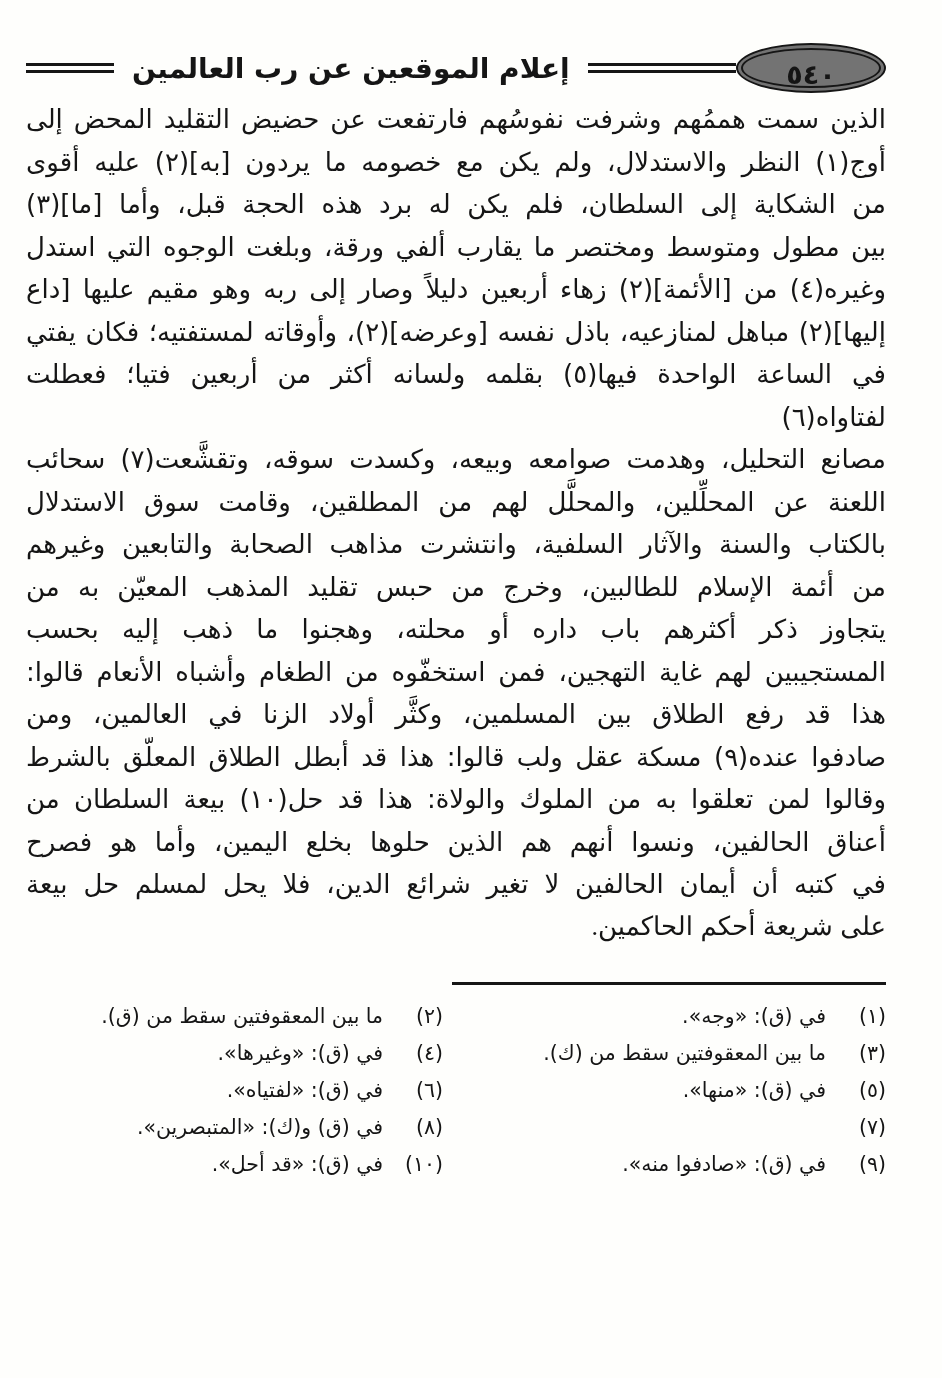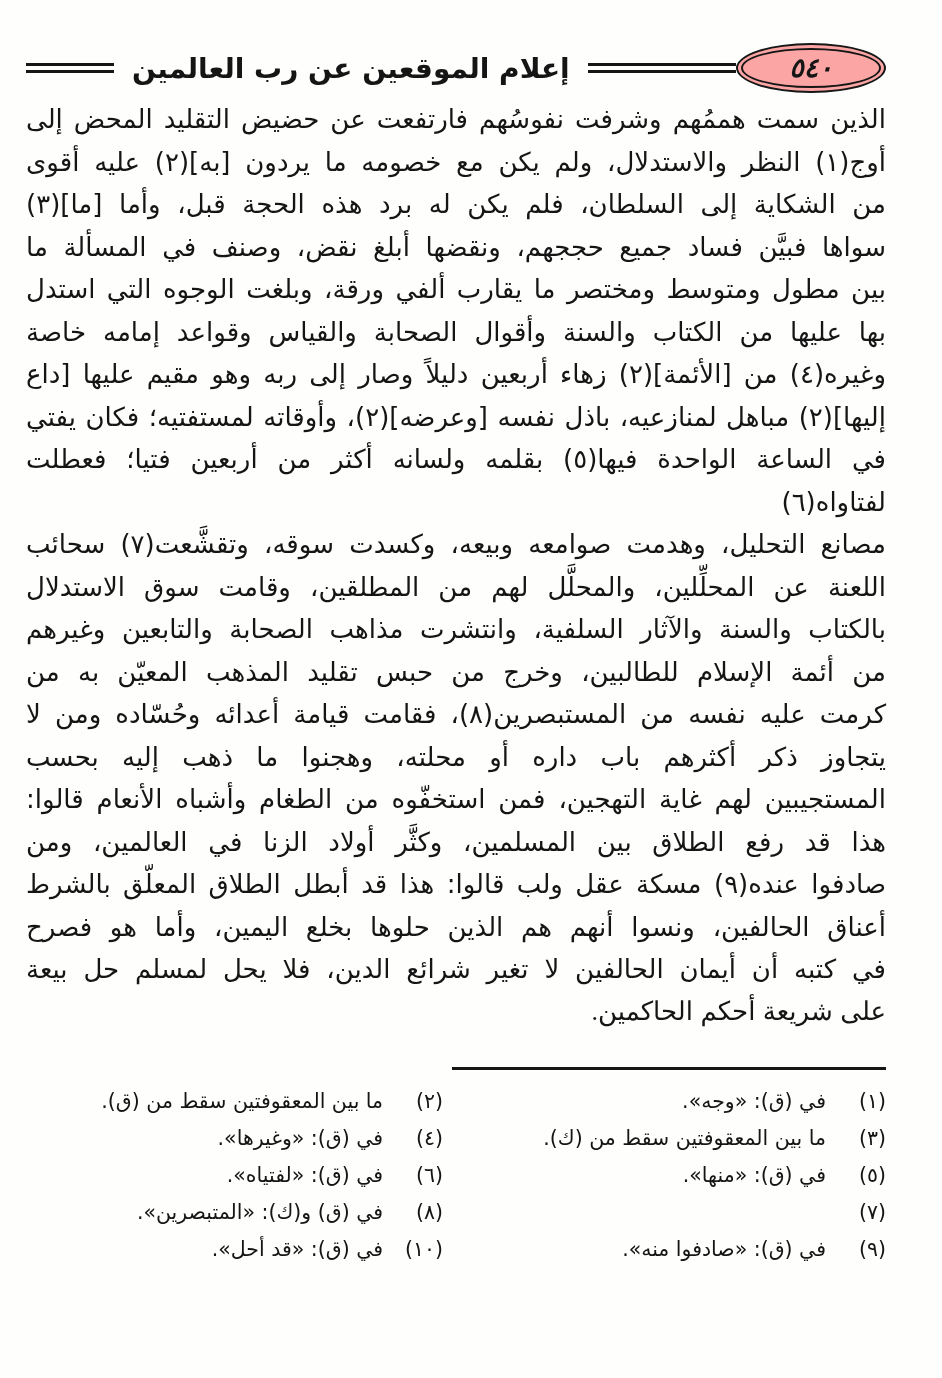--- a/index.html
+++ b/index.html
@@ -38,26 +38,25 @@
     white-space: nowrap;
     padding: 0 18px;
     letter-spacing: 0;
   }
   .oval {
     flex: 0 0 150px;
     width: 150px;
     height: 50px;
     border: 2.5px solid #161616;
     border-radius: 50%;
-    background: #fca5a5;
+    background: #737373;
     position: relative;
     display: flex;
-    align-items: center;
+    align-items: flex-end;
     justify-content: center;
-    font-style: italic;
   }
   .oval::before {
     content: "";
     position: absolute;
     inset: 3px;
     border: 2px solid #161616;
     border-radius: 50%;
   }
   .page-num {
     font-size: 27px;
@@ -117,35 +116,33 @@
     <div class="rule rule-mid"></div>
     <div class="oval">
       <span class="page-num">٥٤٠</span>
     </div>
   </header>
 
   <main class="body" id="body-text">
       <div class="line">الذين سمت هممُهم وشرفت نفوسُهم فارتفعت عن حضيض التقليد المحض إلى</div>
       <div class="line">أوج(١) النظر والاستدلال، ولم يكن مع خصومه ما يردون [به](٢) عليه أقوى</div>
       <div class="line">من الشكاية إلى السلطان، فلم يكن له برد هذه الحجة قبل، وأما [ما](٣)</div>
-      <div class="line">سواها فبيَّن فساد جميع حججهم، ونقضها أبلغ نقض، وصنف في المسألة ما</div>
       <div class="line">بين مطول ومتوسط ومختصر ما يقارب ألفي ورقة، وبلغت الوجوه التي استدل</div>
-      <div class="line">بها عليها من الكتاب والسنة وأقوال الصحابة والقياس وقواعد إمامه خاصة</div>
       <div class="line">وغيره(٤) من [الأئمة](٢) زهاء أربعين دليلاً وصار إلى ربه وهو مقيم عليها [داع</div>
       <div class="line">إليها](٢) مباهل لمنازعيه، باذل نفسه [وعرضه](٢)، وأوقاته لمستفتيه؛ فكان يفتي</div>
       <div class="line">في الساعة الواحدة فيها(٥) بقلمه ولسانه أكثر من أربعين فتيا؛ فعطلت لفتاواه(٦)</div>
       <div class="line">مصانع التحليل، وهدمت صوامعه وبيعه، وكسدت سوقه، وتقشَّعت(٧) سحائب</div>
       <div class="line">اللعنة عن المحلِّلين، والمحلَّل لهم من المطلقين، وقامت سوق الاستدلال</div>
       <div class="line">بالكتاب والسنة والآثار السلفية، وانتشرت مذاهب الصحابة والتابعين وغيرهم</div>
       <div class="line">من أئمة الإسلام للطالبين، وخرج من حبس تقليد المذهب المعيّن به من</div>
-      <div class="line">كرمت عليه نفسه من المستبصرين(٨)، فقامت قيامة أعدائه وحُسّاده ومن لا</div>
       <div class="line">يتجاوز ذكر أكثرهم باب داره أو محلته، وهجنوا ما ذهب إليه بحسب</div>
       <div class="line">المستجيبين لهم غاية التهجين، فمن استخفّوه من الطغام وأشباه الأنعام قالوا:</div>
       <div class="line">هذا قد رفع الطلاق بين المسلمين، وكثَّر أولاد الزنا في العالمين، ومن</div>
       <div class="line">صادفوا عنده(٩) مسكة عقل ولب قالوا: هذا قد أبطل الطلاق المعلّق بالشرط</div>
+      <div class="line">وقالوا لمن تعلقوا به من الملوك والولاة: هذا قد حل(١٠) بيعة السلطان من</div>
       <div class="line">أعناق الحالفين، ونسوا أنهم هم الذين حلوها بخلع اليمين، وأما هو فصرح</div>
       <div class="line">في كتبه أن أيمان الحالفين لا تغير شرائع الدين، فلا يحل لمسلم حل بيعة</div>
       <div class="line last">على شريعة أحكم الحاكمين.</div>
     </main>
 
   <div class="fn-sep"></div>
 
   <section class="footnotes">
     <div class="fn-col" id="fn-col-right">
         <div class="fn-row">

